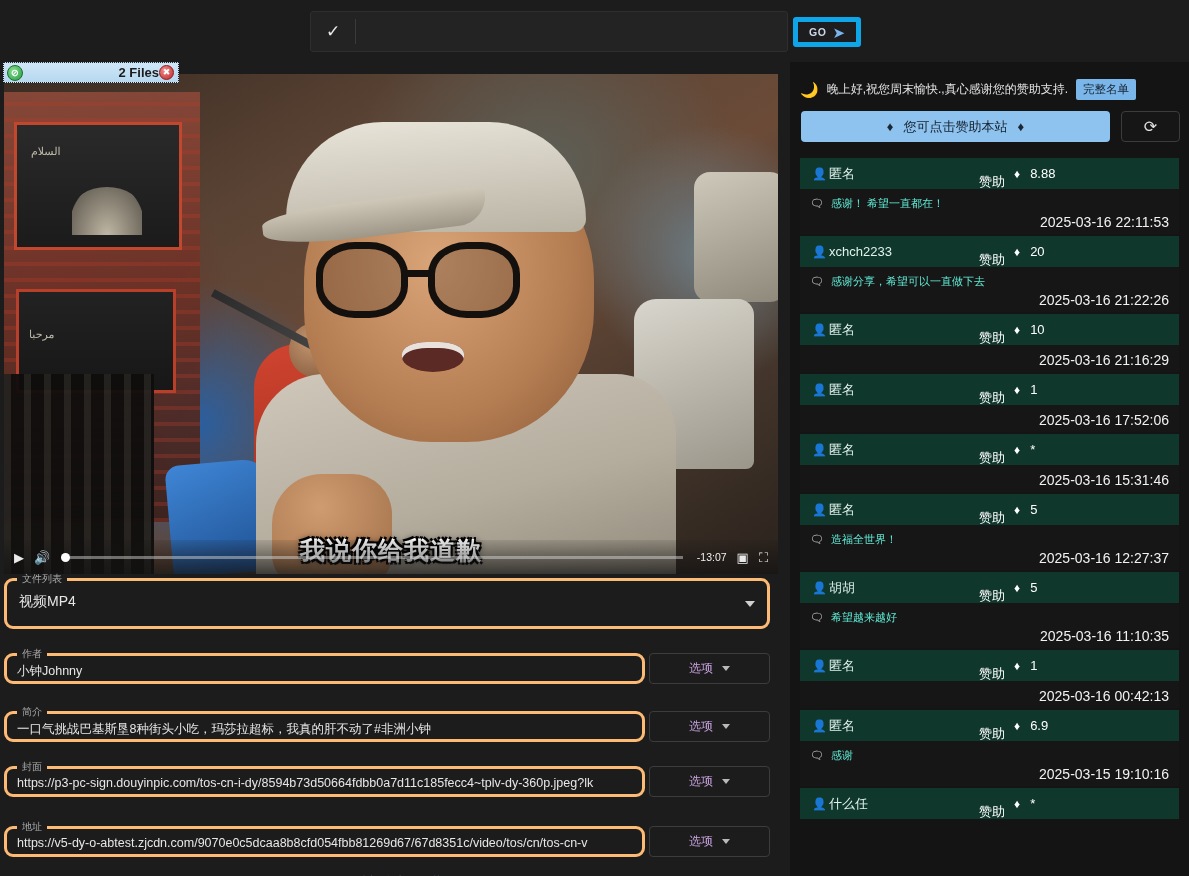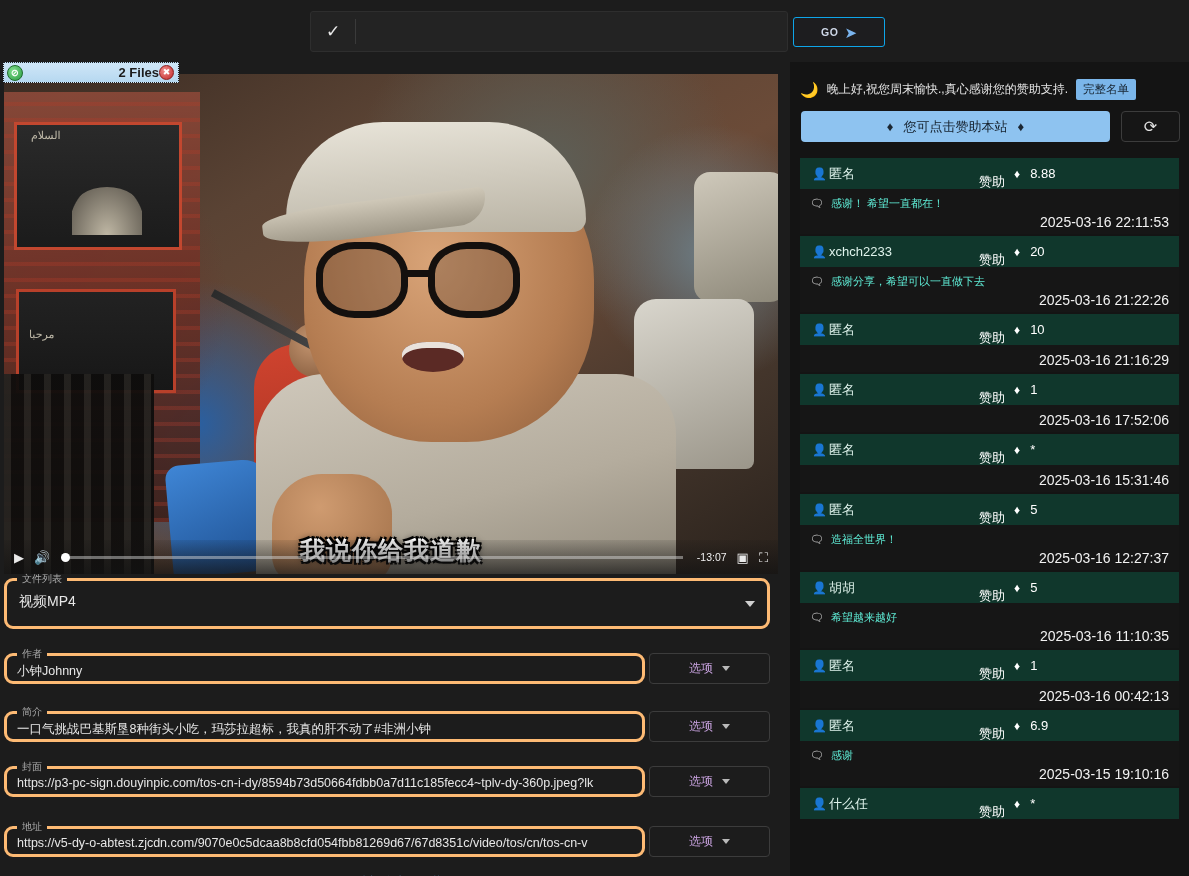--- a/index.html
+++ b/index.html
@@ -24,22 +24,22 @@
   .check-icon {
     width: 44px; height: 41px; display: flex; align-items: center; justify-content: center;
     color: #e8e8e8; font-size: 17px;
   }
   .urlbar .divider { width: 1px; height: 25px; background: #3a3a3a; }
   .url-text {
     flex: 1; padding-left: 14px; color: #e3e3e3; font-size: 13.5px;
     white-space: nowrap; overflow: hidden;
   }
   .go-btn {
-    position: absolute; left: 793px; top: 17px; width: 92px; height: 30px;
-    border: 1px solid #0ea5e9; border-radius: 3px; background: #1d1d1f;
+    position: absolute; left: 793px; top: 17px; width: 68px; height: 30px;
+    border: 5px solid #0ea5e9; border-radius: 3px; background: #1d1d1f;
     display: flex; align-items: center; justify-content: center; gap: 6px;
     cursor: pointer;
   }
   .go-btn .go-label { color: #cfd8e8; font-size: 10.5px; font-weight: bold; letter-spacing: .5px;}
   .go-btn .go-arrow { color: #7ab4ee; font-size: 15px; line-height: 1; }
 
   
   .leftpanel {
     position: absolute; left: 0; top: 62px; width: 782px; height: 814px;
     background: #1c1c1c;
@@ -318,21 +318,21 @@
       <span class="ftb-label">2 Files</span>
       <span class="ftb-close">✖</span>
     </div>
 
     <div class="video-wrap">
       <div class="vid-scene">
         <div class="vid-bg"></div>
         <div class="vid-leftart"></div>
         <div class="poster-1">
           <div class="poster-dome"></div>
-          <div class="poster-txt" style="left:14px; top:4px;text-align:right;">السلام</div>
+          <div class="poster-txt" style="left:14px; top:20px;text-align:right;">السلام</div>
         </div>
         <div class="poster-2">
           <div class="poster-txt" style="left:10px; top:36px;">مرحبا</div>
         </div>
         <div class="fence"></div>
         <div class="vid-sack2"></div>
         <div class="vid-sack"></div>
         <div class="vid-figure-red"></div>
         <div class="vid-figure-head"></div>
         <div class="vid-blue"></div>

